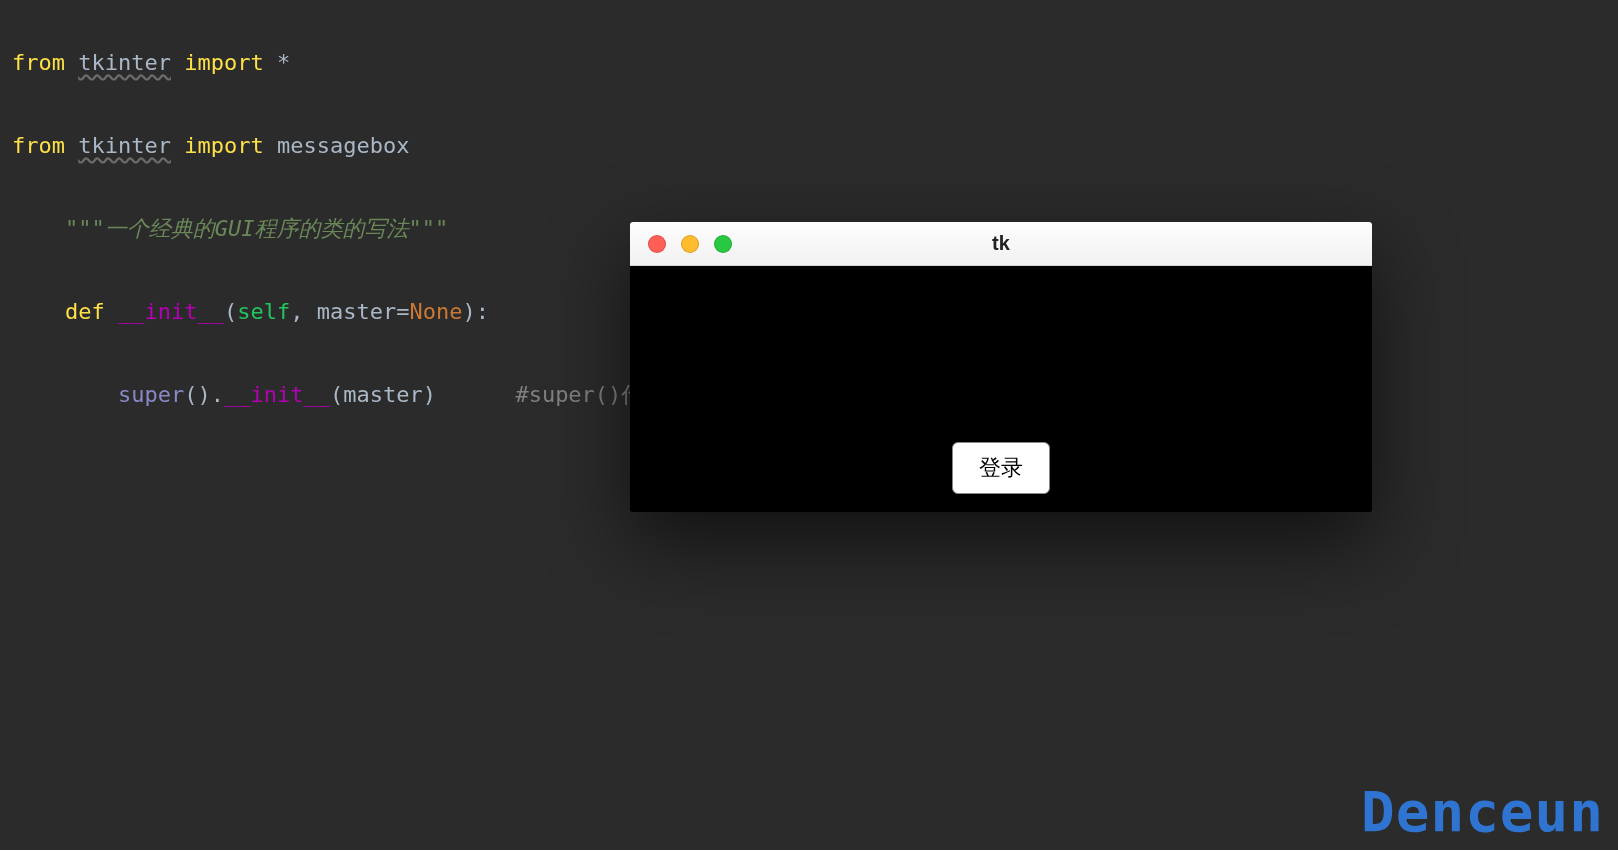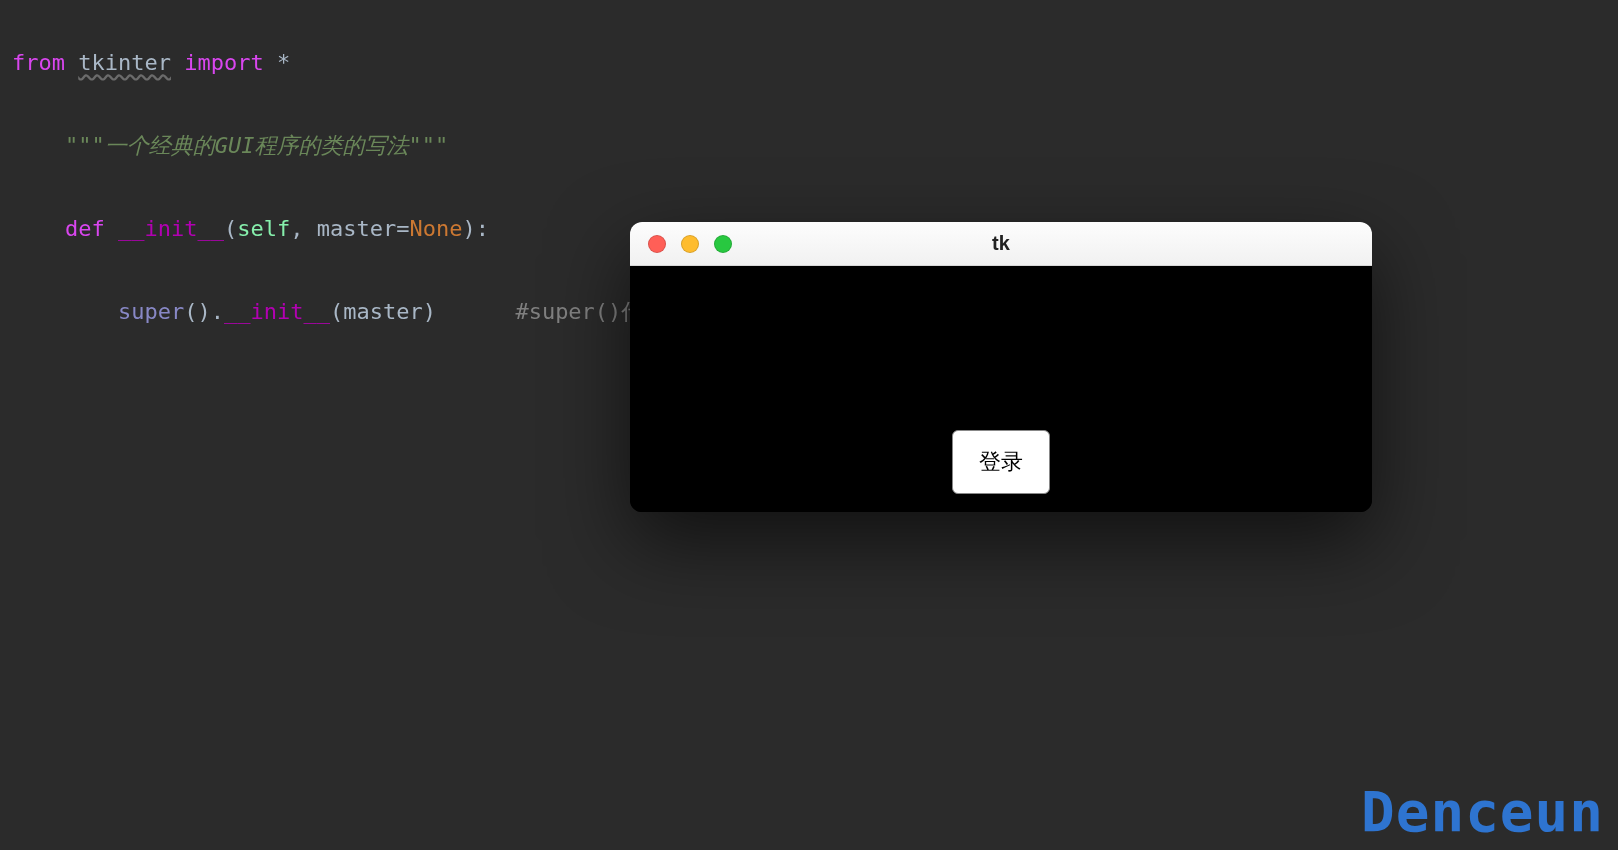--- a/index.html
+++ b/index.html
@@ -16,35 +16,35 @@
     position: absolute;
     top: 0; left: 0;
     width: 100%;
     height: 100%;
     color: #a9b7c6;
     line-height: 41.5px;
     white-space: pre;
     padding-left: 12px;
   }
   .ln { display: block; height: 41.5px; }
-  .kw { color: #d946ef; }
+  .kw { color: #fde047; }
   .fn { color: #ffc66d; }
-  .self { color: #86efac; }
+  .self { color: #22c55e; }
   .paren { color: #a9b7c6; }
   .doc { color: #6a8759; font-style: italic; }
   .dunder { color: #b200b2; }
   .comment { color: #808080; }
   .builtin { color: #8888c6; }
   .const { color: #cc7832; }
   .wavy { text-decoration: underline; text-decoration-style: wavy; text-decoration-color: #6b6b6b; text-underline-offset: 4px; }
 
   
   .tk-window {
     position: absolute;
-    border-radius: 12px;
+    border-radius: 3px;
     box-shadow: 0 30px 80px rgba(0,0,0,0.6);
     overflow: hidden;
     font-family: -apple-system, "Helvetica Neue", Arial, sans-serif;
     background: #000;
   }
   .tk-titlebar {
     height: 44px;
     background: linear-gradient(#fdfdfd,#f1f1f1);
     display: flex;
     align-items: center;
@@ -63,41 +63,42 @@
     display: flex;
     align-items: flex-end;
     justify-content: center;
     padding-bottom: 18px;
   }
   .tk-login-btn {
     background: #fff;
     color: #000;
     border: 1px solid #888;
     border-radius: 6px;
-    padding: 16px 26px;
+    padding: 10px 26px;
     font-size: 22px;
     font-family: inherit;
     cursor: default;
   }
   .watermark {
     position: absolute;
     right: 14px;
     bottom: 6px;
     font-family: "Menlo","Consolas",monospace;
     font-size: 56px;
     font-weight: 700;
     color: #2e74d0;
     letter-spacing: 1px;
   }
 </style>
 </head>
 <body>
 
 <div class="editor">
 <span class="ln"><span class="kw">from</span> <span class="wavy">tkinter</span> <span class="kw">import</span> <span>*</span></span>
+<span class="ln"><span class="kw">from</span> <span class="wavy">tkinter</span> <span class="kw">import</span> <span>messagebox</span></span>
 <span class="ln">    <span class="doc">"""一个经典的GUI程序的类的写法"""</span></span>
 <span class="ln">    <span class="kw">def</span> <span class="dunder">__init__</span><span class="paren">(</span><span class="self">self</span><span>, </span><span>master</span><span>=</span><span class="const">None</span><span class="paren">):</span></span>
 <span class="ln">        <span class="builtin">super</span><span class="paren">()</span><span>.</span><span class="dunder">__init__</span><span class="paren">(</span><span>master</span><span class="paren">)</span>      <span class="comment">#super()代表的是父类的定义，而不是父类对象</span></span>
 
 
 
 
 
 
 

